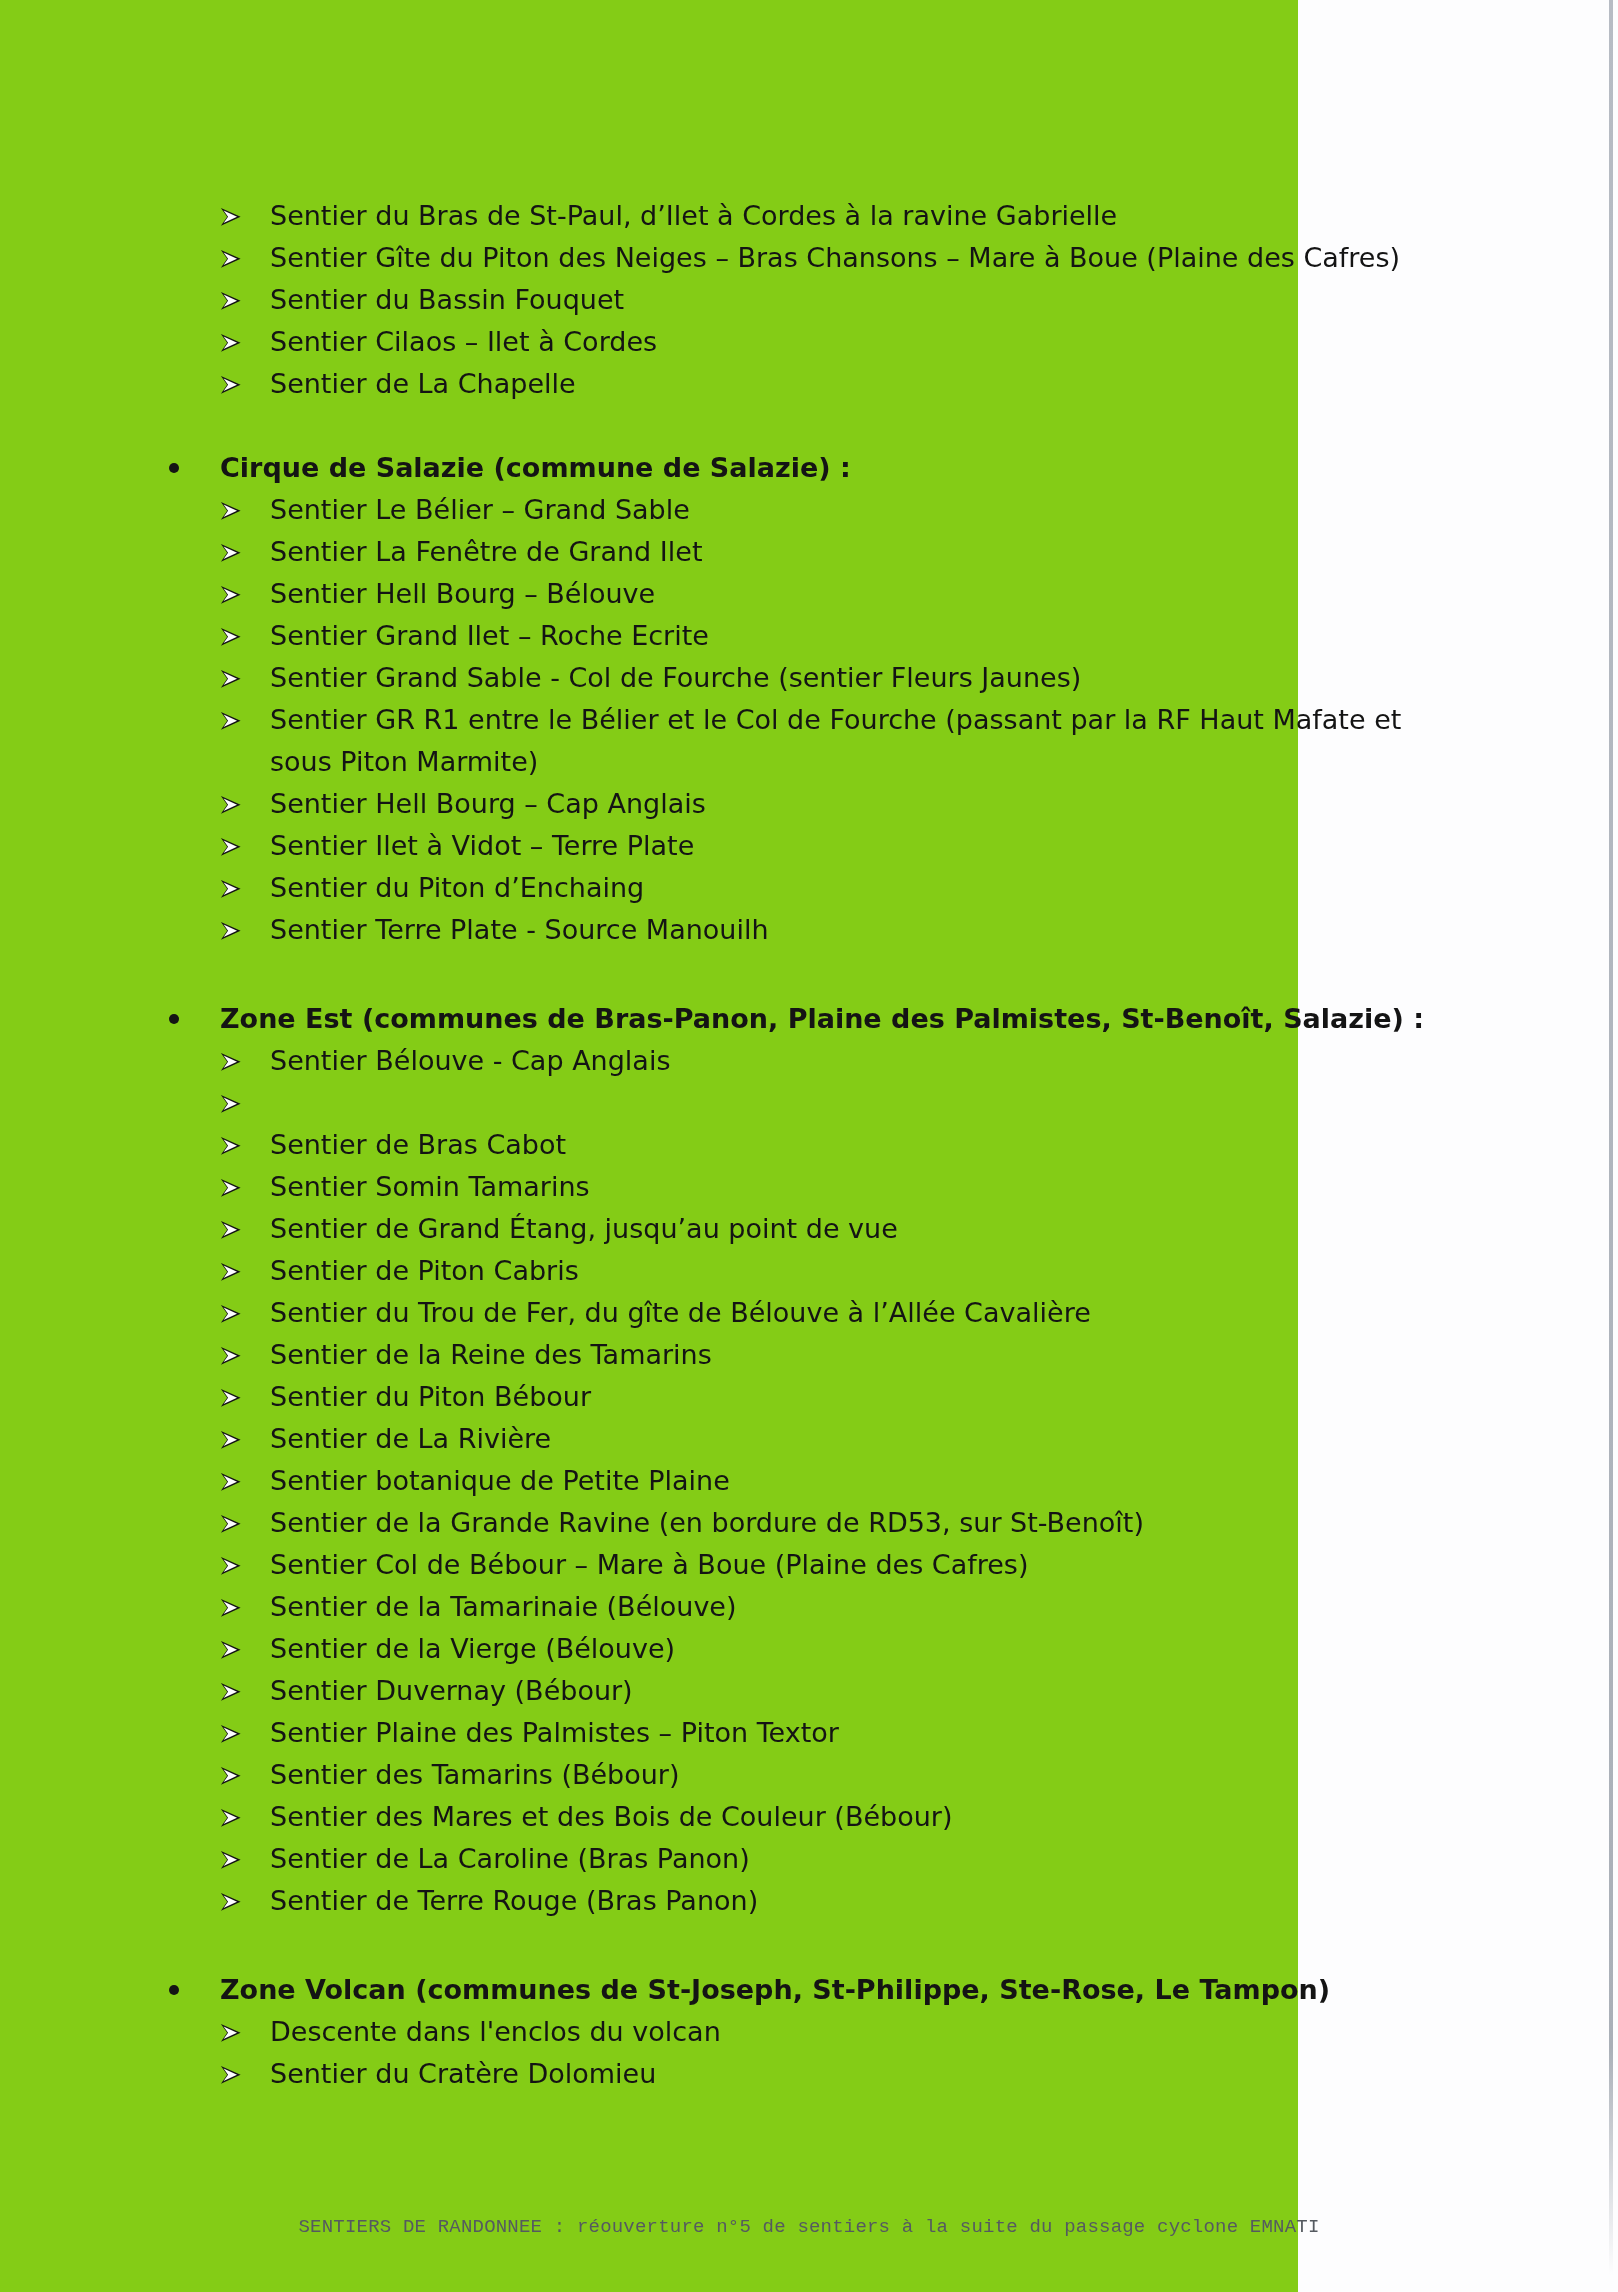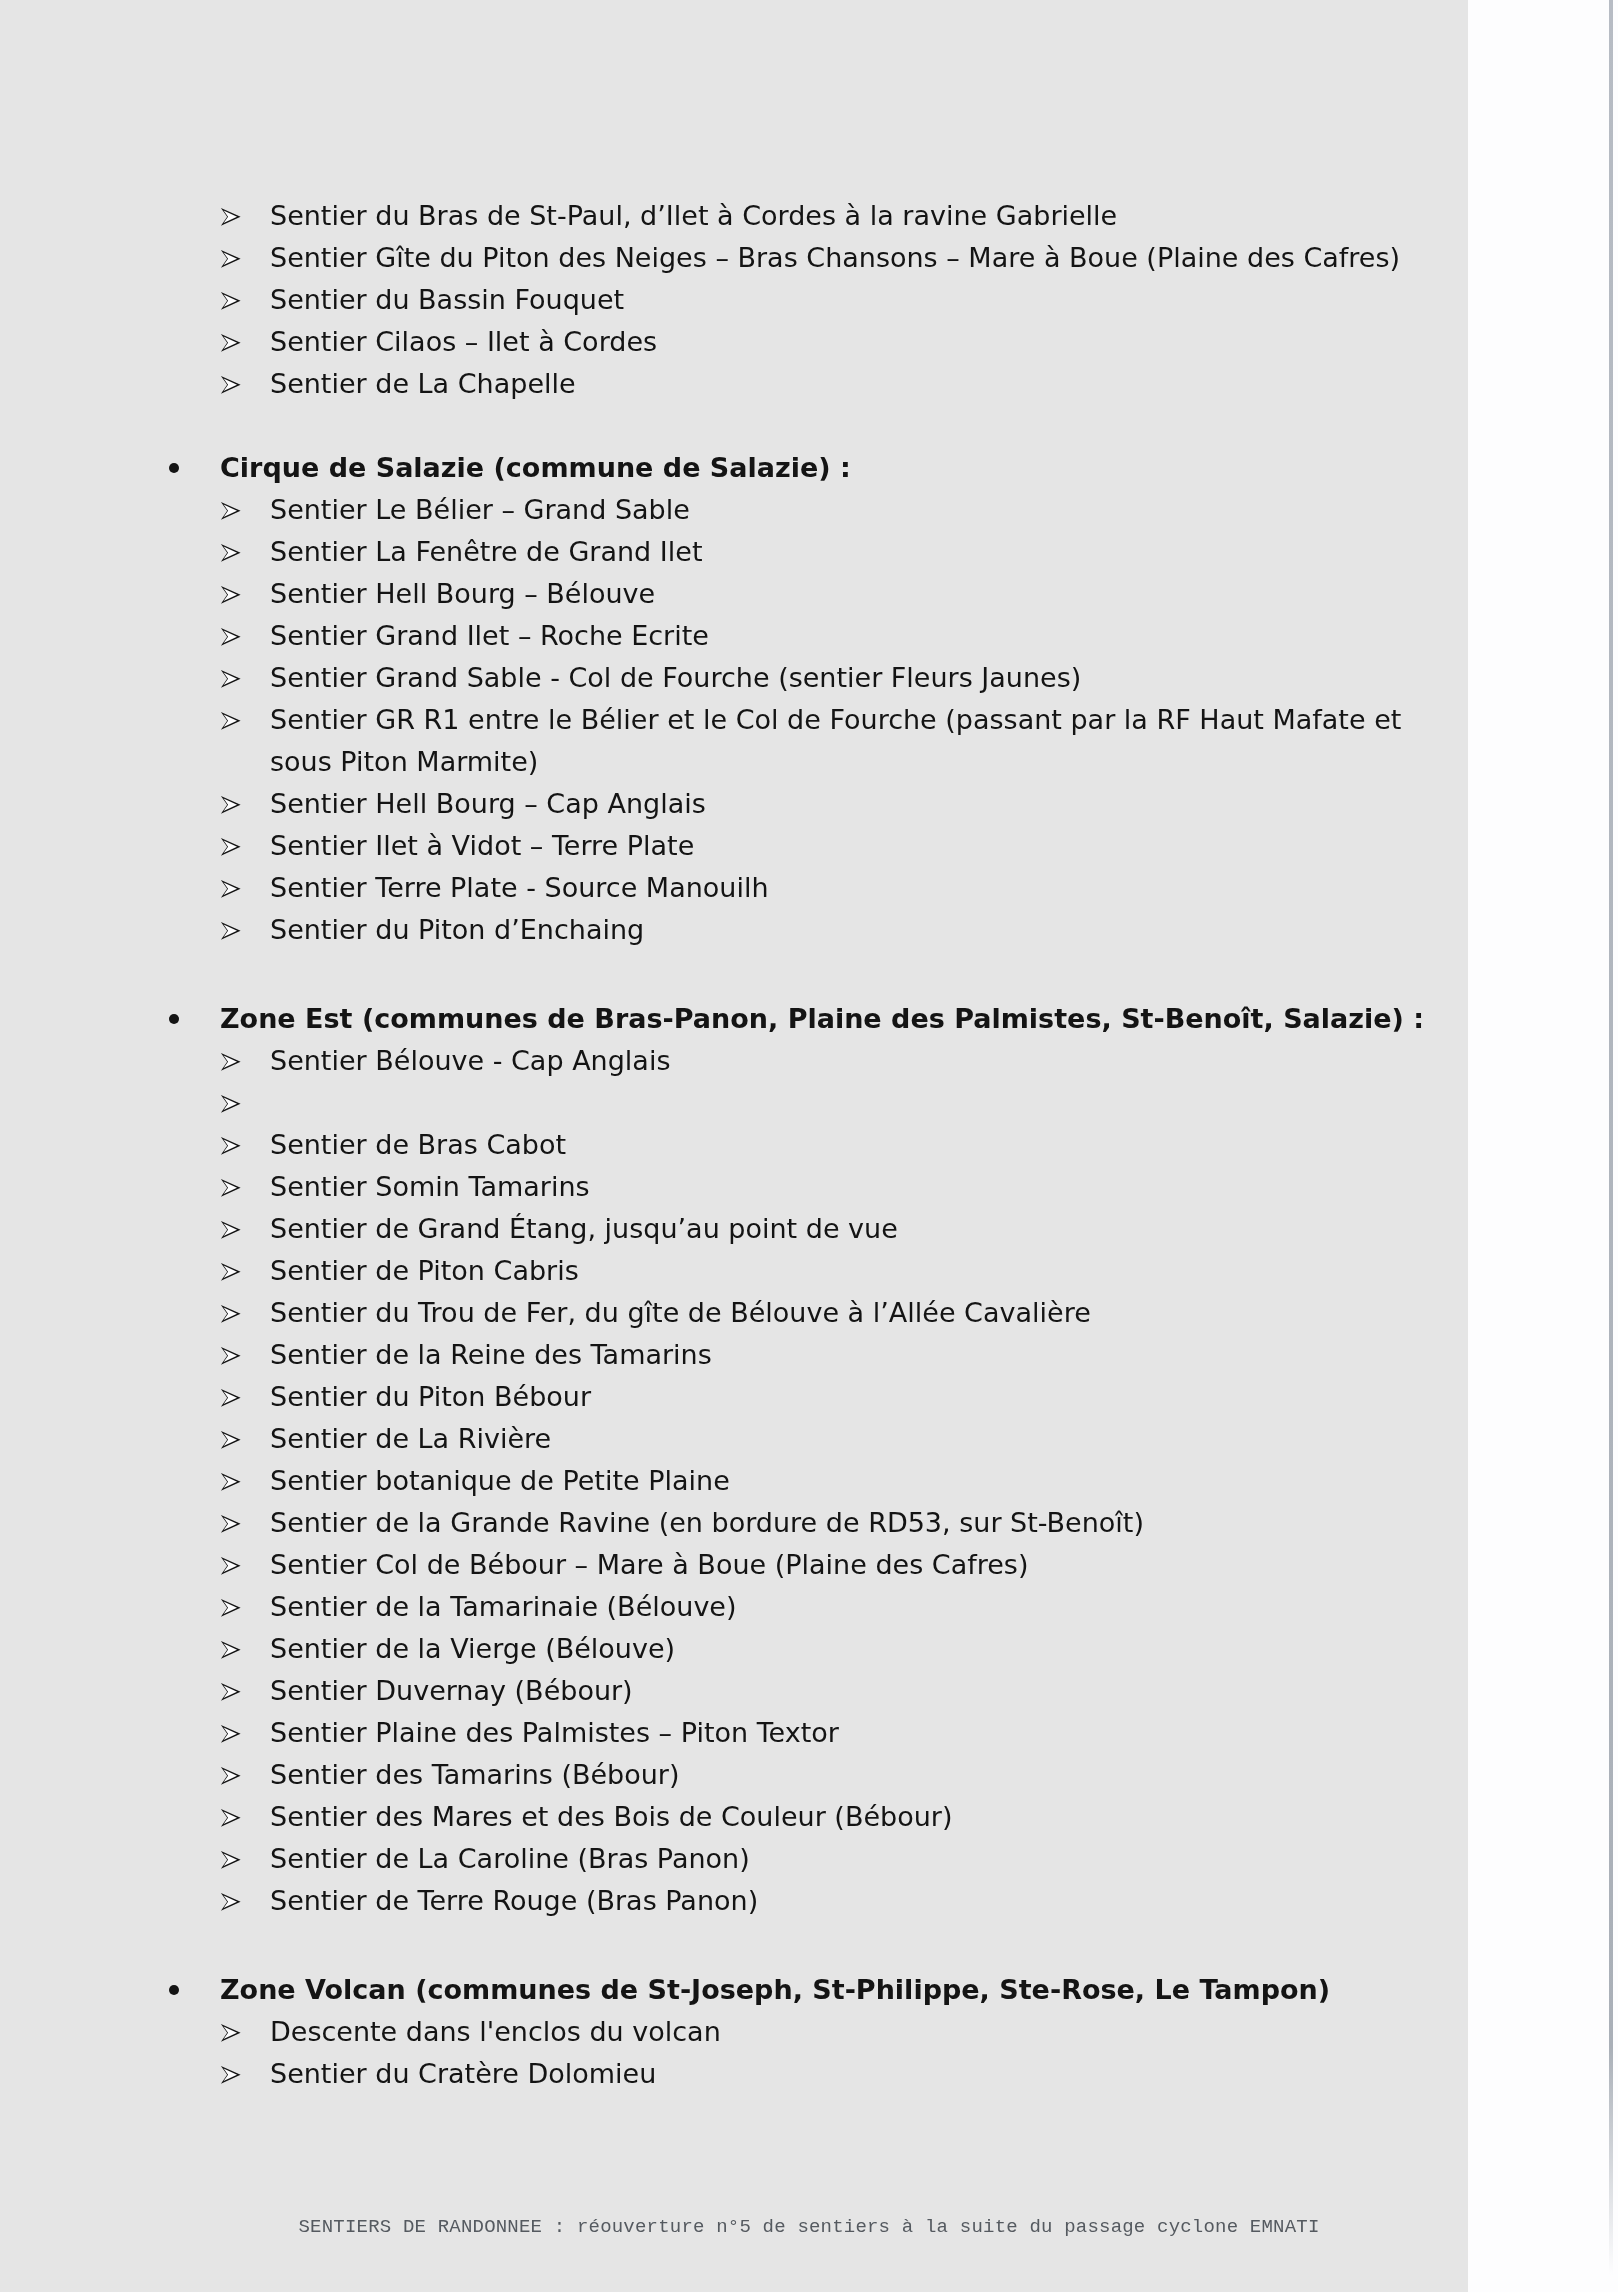--- a/index.html
+++ b/index.html
@@ -11,23 +11,23 @@
       width: 1618px;
       height: 2293px;
       position: relative;
       overflow: hidden;
       font-family: "DejaVu Sans", "Liberation Sans", sans-serif;
       color: #141414;
     }
     .page {
       position: absolute;
       left: 0; top: 0;
-      width: 1468px;
+      width: 1298px;
       height: 2293px;
-      background: #e5e5e5;
+      background: #84cc16;
     }
     .right-edge {
       position: absolute;
       left: 1609px;
       top: 0;
       width: 3.6px;
       height: 2275px;
       background: linear-gradient(to bottom, #b7bcc4 0%, #aab0b8 90%, rgba(170,176,184,0) 100%);
     }
     .content {
@@ -237,30 +237,30 @@
           </span>
         <span class="item-text">Sentier Ilet à Vidot – Terre Plate</span>
       </div>
       <div class="line">
         <span class="arrow">
             <svg width="21.5" height="19.7" viewBox="0 0 24 22">
               <path d="M1 1 L23 11 L1 21 L8 11 Z" fill="#141414"></path>
               <path d="M4 4 L19 11 L4 18 L9 11 Z" fill="#fdfdfe"></path>
             </svg>
           </span>
+        <span class="item-text">Sentier du Piton d’Enchaing</span>
+      </div>
+      <div class="line">
+        <span class="arrow">
+            <svg width="21.5" height="19.7" viewBox="0 0 24 22">
+              <path d="M1 1 L23 11 L1 21 L8 11 Z" fill="#141414"></path>
+              <path d="M4 4 L19 11 L4 18 L9 11 Z" fill="#fdfdfe"></path>
+            </svg>
+          </span>
         <span class="item-text">Sentier Terre Plate - Source Manouilh</span>
-      </div>
-      <div class="line">
-        <span class="arrow">
-            <svg width="21.5" height="19.7" viewBox="0 0 24 22">
-              <path d="M1 1 L23 11 L1 21 L8 11 Z" fill="#141414"></path>
-              <path d="M4 4 L19 11 L4 18 L9 11 Z" fill="#fdfdfe"></path>
-            </svg>
-          </span>
-        <span class="item-text">Sentier du Piton d’Enchaing</span>
       </div>
     </div>
 
     <div class="gap wide"></div>
 
     <div>
       <div class="heading">
         <span class="bullet"></span>
         <span class="heading-text">Zone Est (communes de Bras-Panon, Plaine des Palmistes, St-Benoît, Salazie) :</span>
       </div>

